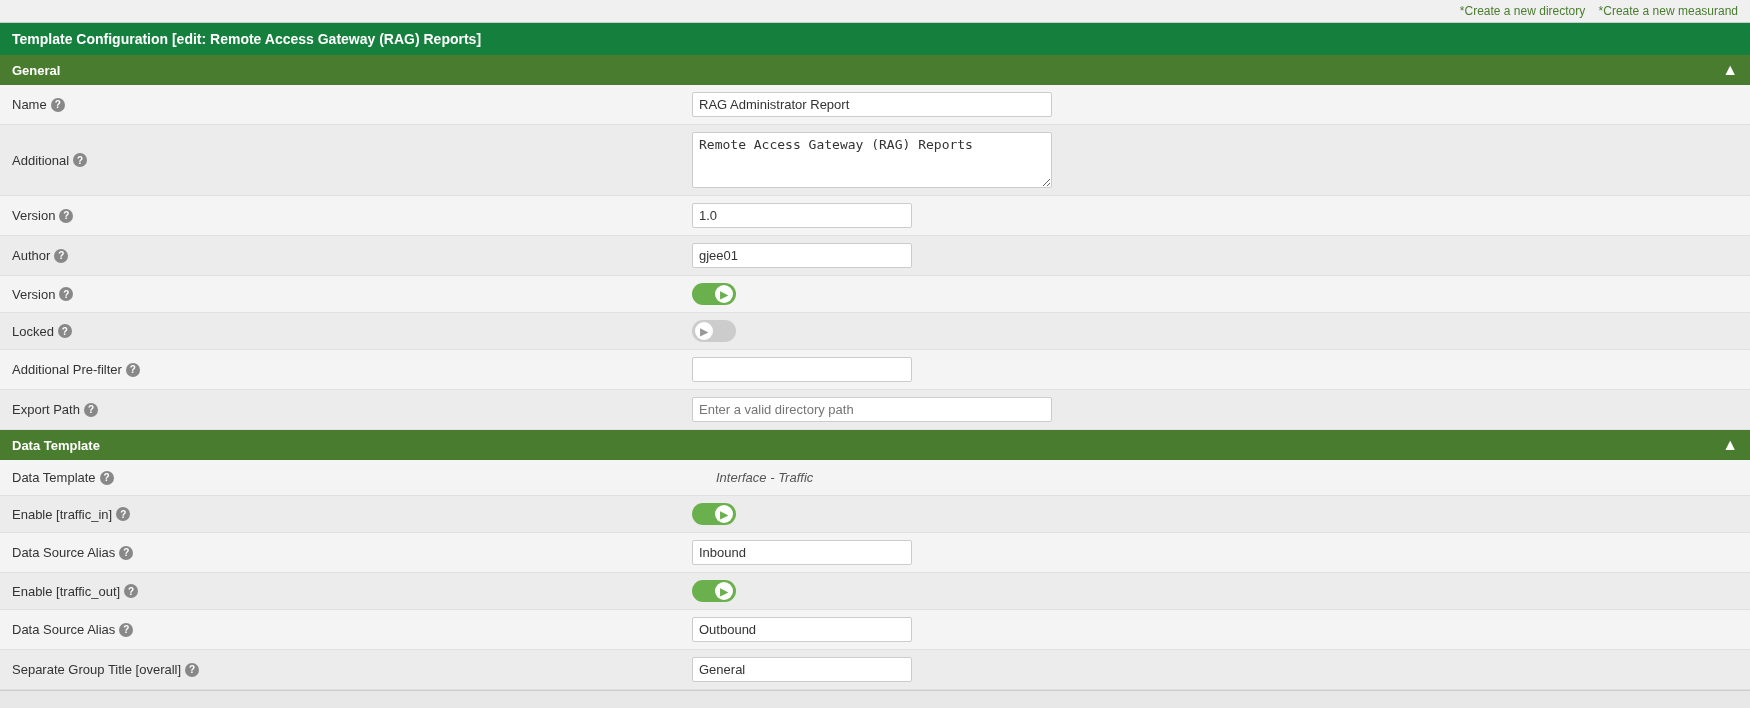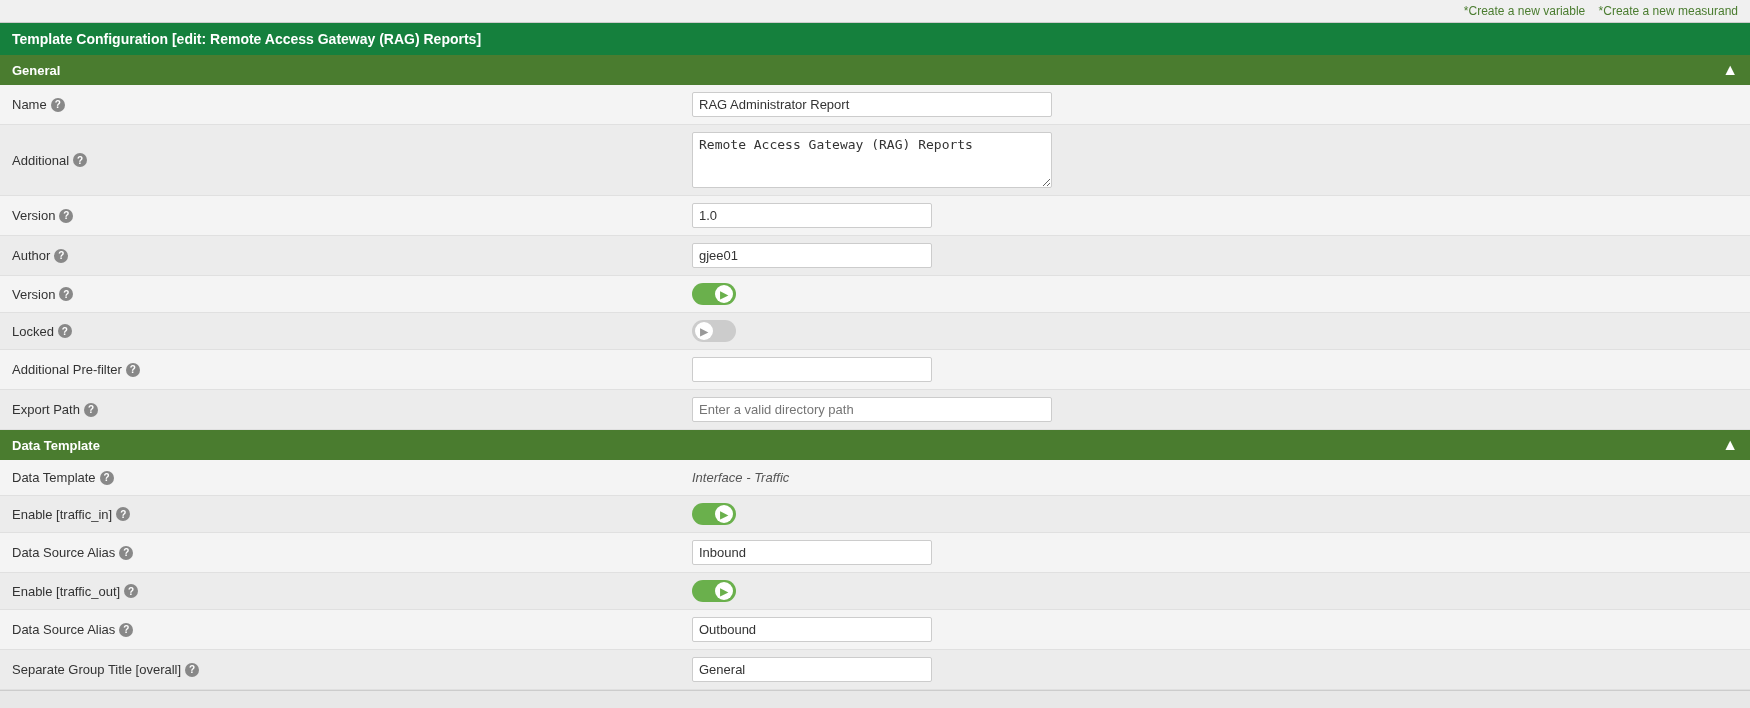--- a/index.html
+++ b/index.html
@@ -84,21 +84,21 @@
       flex-shrink: 0;
     }
 
     .field-value {
       flex: 1;
       display: flex;
       align-items: center;
     }
 
     .text-input {
-      width: 240px;
+      width: 220px;
       padding: 4px 6px;
       border: 1px solid #ccc;
       background: #fff;
       font-size: 13px;
       color: #333;
       border-radius: 2px;
     }
 
     .text-input.wide {
       width: 360px;
@@ -113,20 +113,21 @@
       font-size: 13px;
       color: #333;
       border-radius: 2px;
       resize: both;
     }
 
     .italic-text {
       font-style: italic;
       color: #555;
       font-size: 13px;
+      margin-left: 24px;
     }
 
     
     .toggle-switch {
       position: relative;
       display: inline-block;
       width: 44px;
       height: 22px;
       cursor: pointer;
     }
@@ -187,21 +188,21 @@
 
     .section-collapse-icon {
       cursor: pointer;
       font-size: 16px;
     }
   </style>
 </head>
 <body>
 
 <div class="top-bar">
-  <a>*Create a new variable</a>
+  <a>*Create a new directory</a>
   <a>*Create a new measurand</a>
 </div>
 
 <div class="page-title-bar">
   <span>Template Configuration [edit: Remote Access Gateway (RAG) Reports]</span>
 </div>
 
 <div>
   <div class="section-header">
     <span>General</span>

